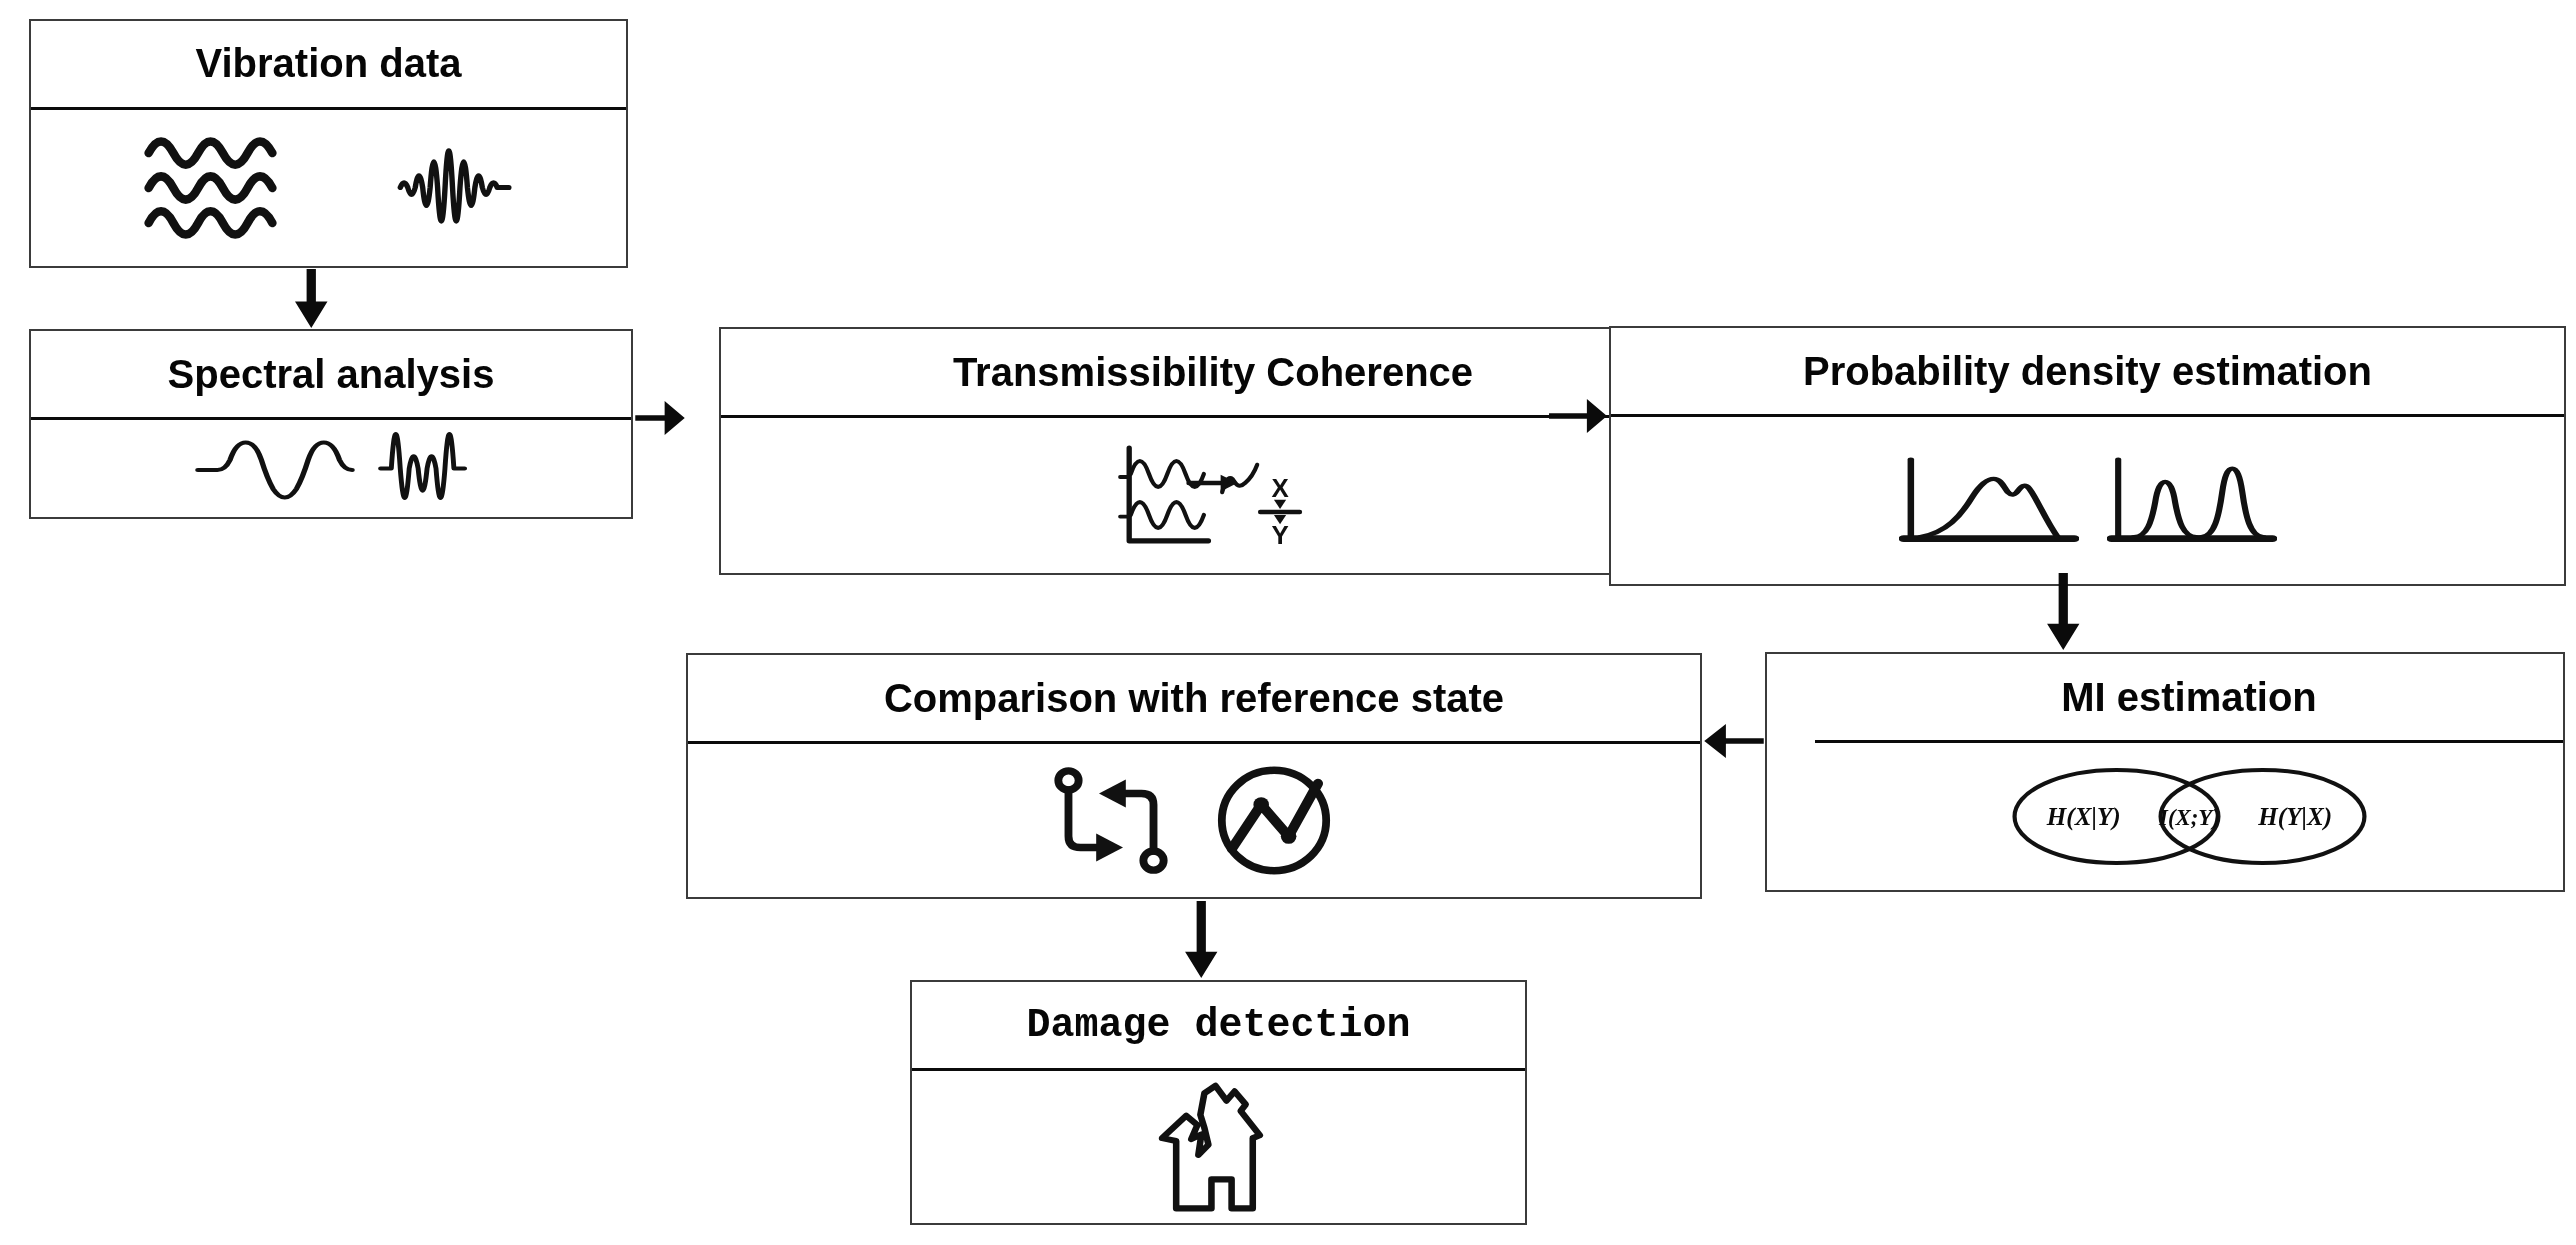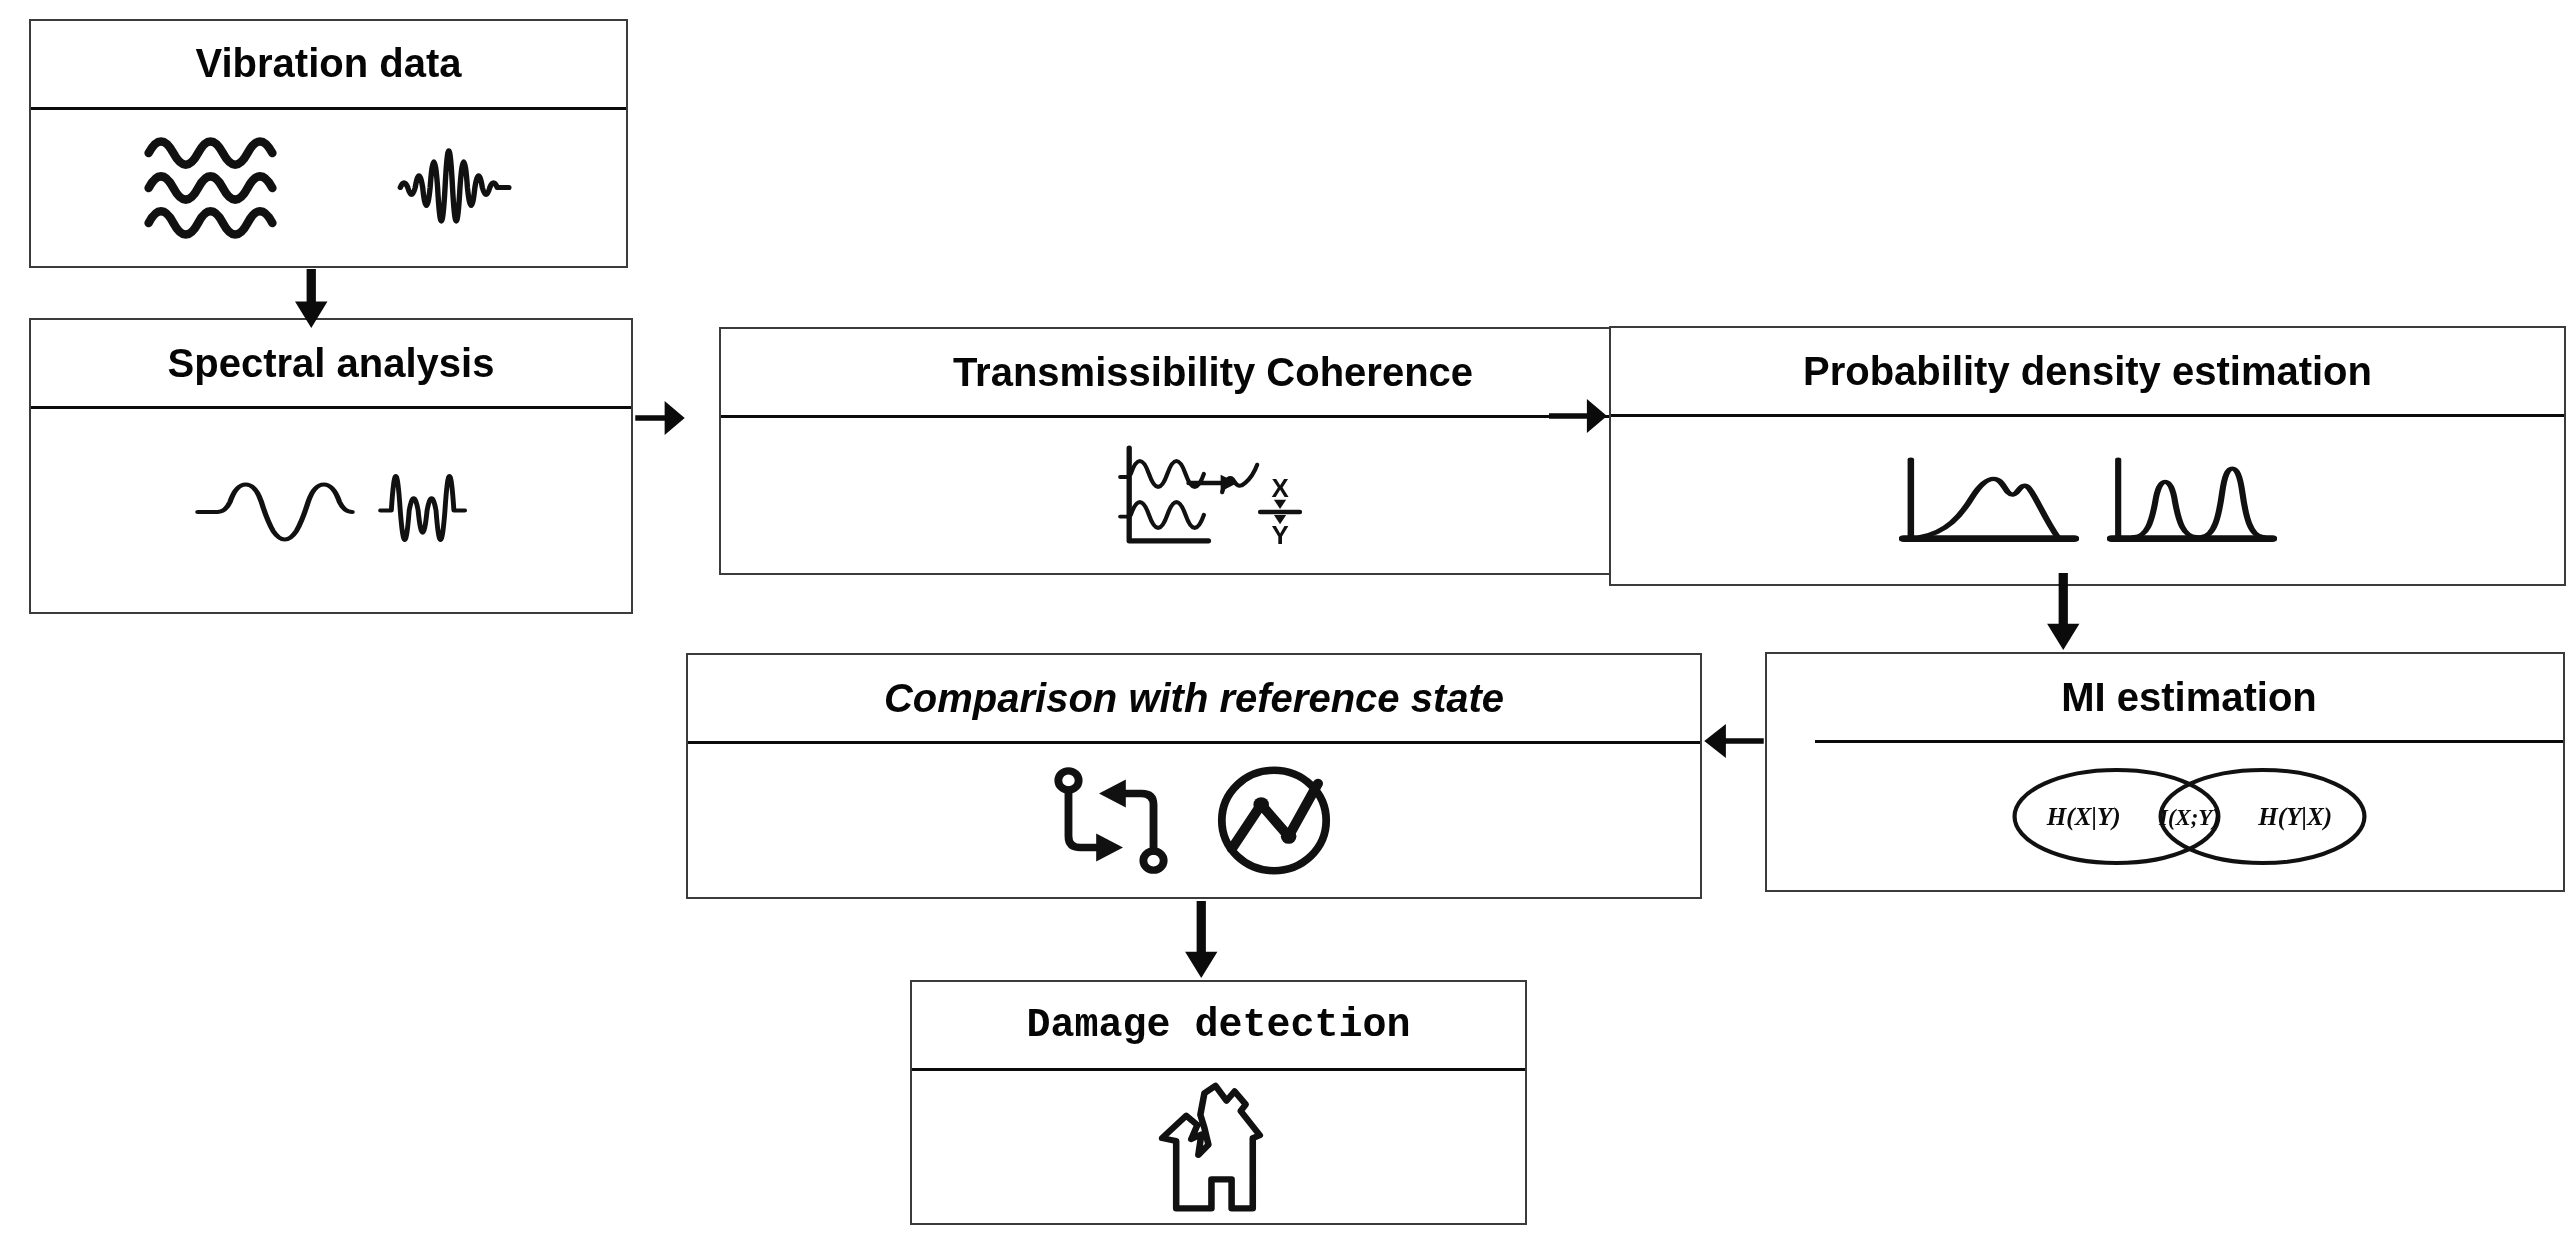--- a/index.html
+++ b/index.html
@@ -15,25 +15,25 @@
   .arrow path{fill:#0b0b0b;stroke:none;}
   svg.icon{display:block;}
   .stroke{fill:none;stroke:#111111;stroke-linecap:round;stroke-linejoin:round;}
   .fillink{fill:#111111;stroke:none;}
   .venn-label{font-family:"Liberation Serif",serif;font-style:italic;font-weight:bold;
               fill:#0b0b0b;text-anchor:middle;}
   .ratio-label{font-family:"Liberation Sans",sans-serif;font-weight:bold;fill:#111111;
                text-anchor:middle;}
   
   #box-vibration{left:29px;top:18.6px;width:599px;height:249px;}
-  #box-spectral{left:29px;top:318px;width:604px;height:296px;justify-content:center;}
+  #box-spectral{left:29px;top:329px;width:604px;height:190px;justify-content:center;}
   #box-transmissibility{left:719px;top:327px;width:988px;height:248px;}
   #box-pde{left:1609px;top:326px;width:957px;height:260px;}
   #box-mi{left:1765px;top:652px;width:800px;height:240px;padding-left:48px;}
-  #box-comparison{left:686px;top:653px;width:1016px;height:246px;font-style:italic;}
+  #box-comparison{left:686px;top:653px;width:1016px;height:246px;}
   #box-damage{left:910px;top:980px;width:617px;height:245px;font-family:Liberation Mono, monospace;}
   #arrow-a{left:295px;top:269px;}
   #arrow-b{left:635px;top:401px;}
   #arrow-c{left:1549px;top:399px;}
   #arrow-d{left:2047px;top:573px;}
   #arrow-e{left:1704px;top:724px;}
   #arrow-f{left:1185px;top:901px;}
   .gap-wide{column-gap:120px;}
   .gap-small{column-gap:19.3px;}
   .gap-med{column-gap:28px;}

